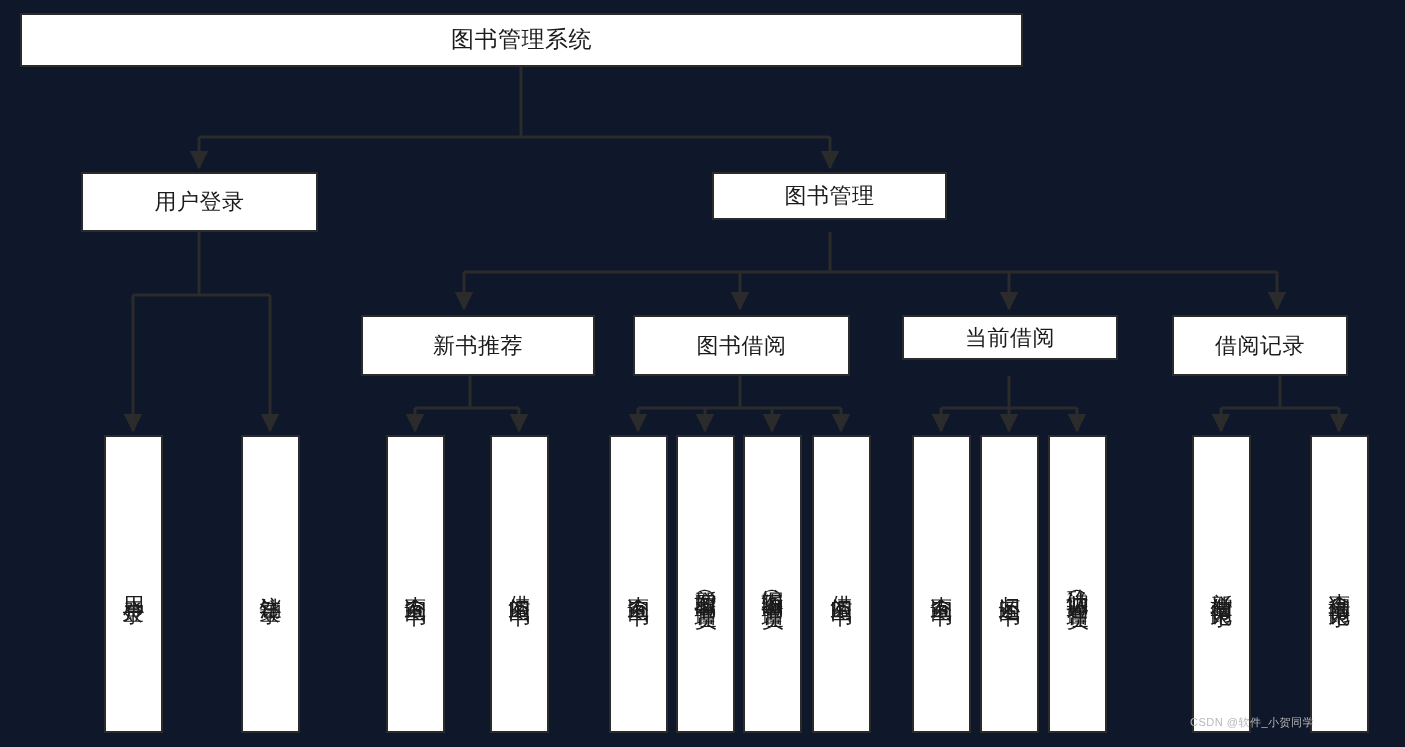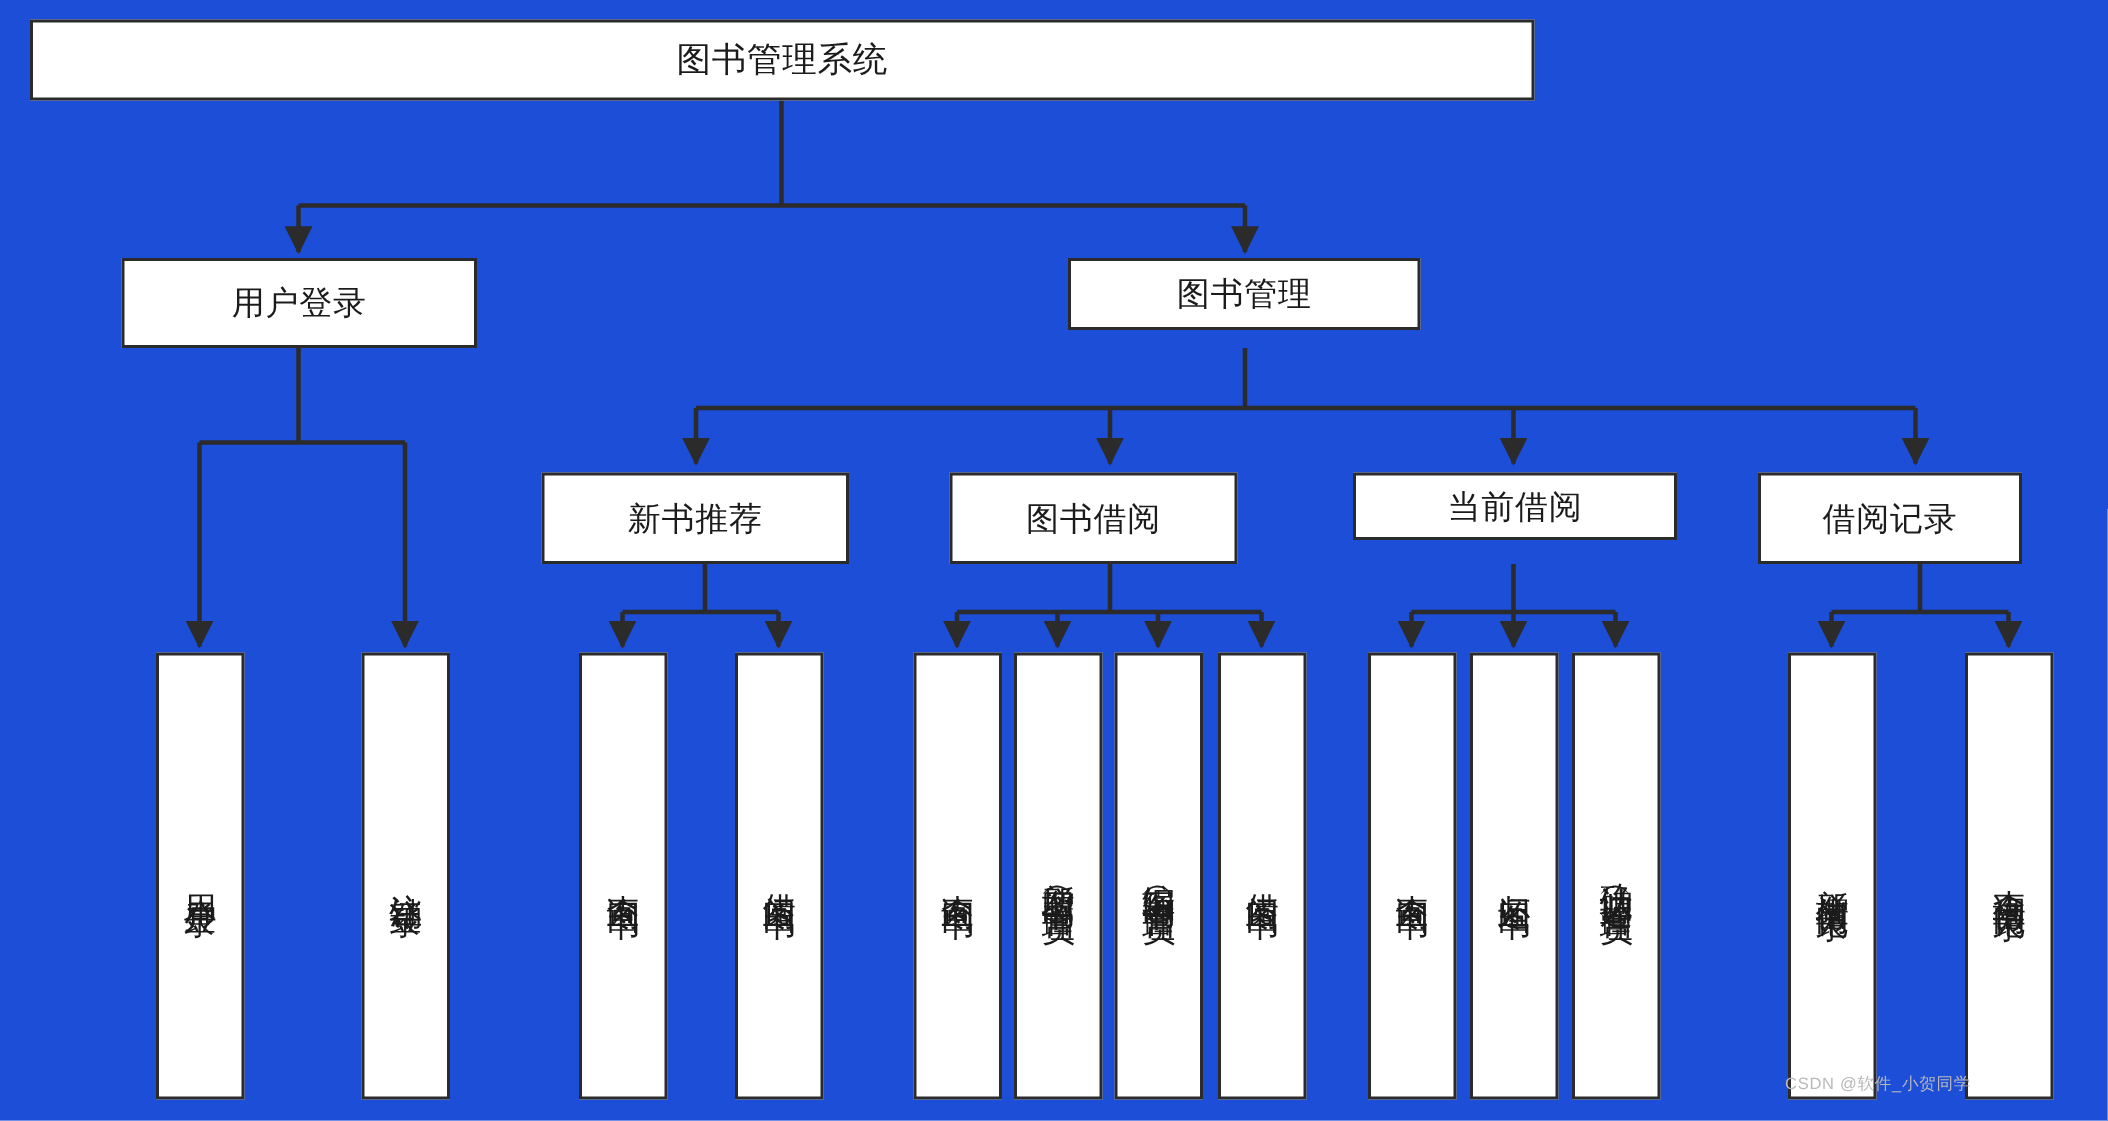--- a/index.html
+++ b/index.html
@@ -10,21 +10,21 @@
   body {
     width: 1405px;
     height: 747px;
     font-family: "Liberation Sans", "DejaVu Sans", sans-serif;
     overflow: hidden;
   }
   #diagram-root {
     position: relative;
     width: 1405px;
     height: 747px;
-    background: #1d4ed8;
+    background: #0f172a;
   }
   svg.diagram-canvas {
     position: absolute;
     left: 0;
     top: 0;
     width: 1405px;
     height: 747px;
   }
   .node-box {
     position: absolute;
@@ -130,25 +130,25 @@
   </div>
 
   <div class="node-box horizontal" style="left:81px; top:172px; width:237px; height:60px;">
     <span class="node-label">用户登录</span>
   </div>
 
   <div class="node-box horizontal" style="left:712px; top:172px; width:235px; height:48px;">
     <span class="node-label">图书管理</span>
   </div>
 
-  <div class="node-box horizontal" style="left:361px; top:315px; width:205px; height:61px;">
+  <div class="node-box horizontal" style="left:361px; top:315px; width:234px; height:61px;">
     <span class="node-label">新书推荐</span>
   </div>
 
-  <div class="node-box horizontal" style="left:633px; top:315px; width:192px; height:61px;">
+  <div class="node-box horizontal" style="left:633px; top:315px; width:217px; height:61px;">
     <span class="node-label">图书借阅</span>
   </div>
 
   <div class="node-box horizontal" style="left:902px; top:315px; width:216px; height:45px;">
     <span class="node-label">当前借阅</span>
   </div>
 
   <div class="node-box horizontal" style="left:1172px; top:315px; width:176px; height:61px;">
     <span class="node-label">借阅记录</span>
   </div>

